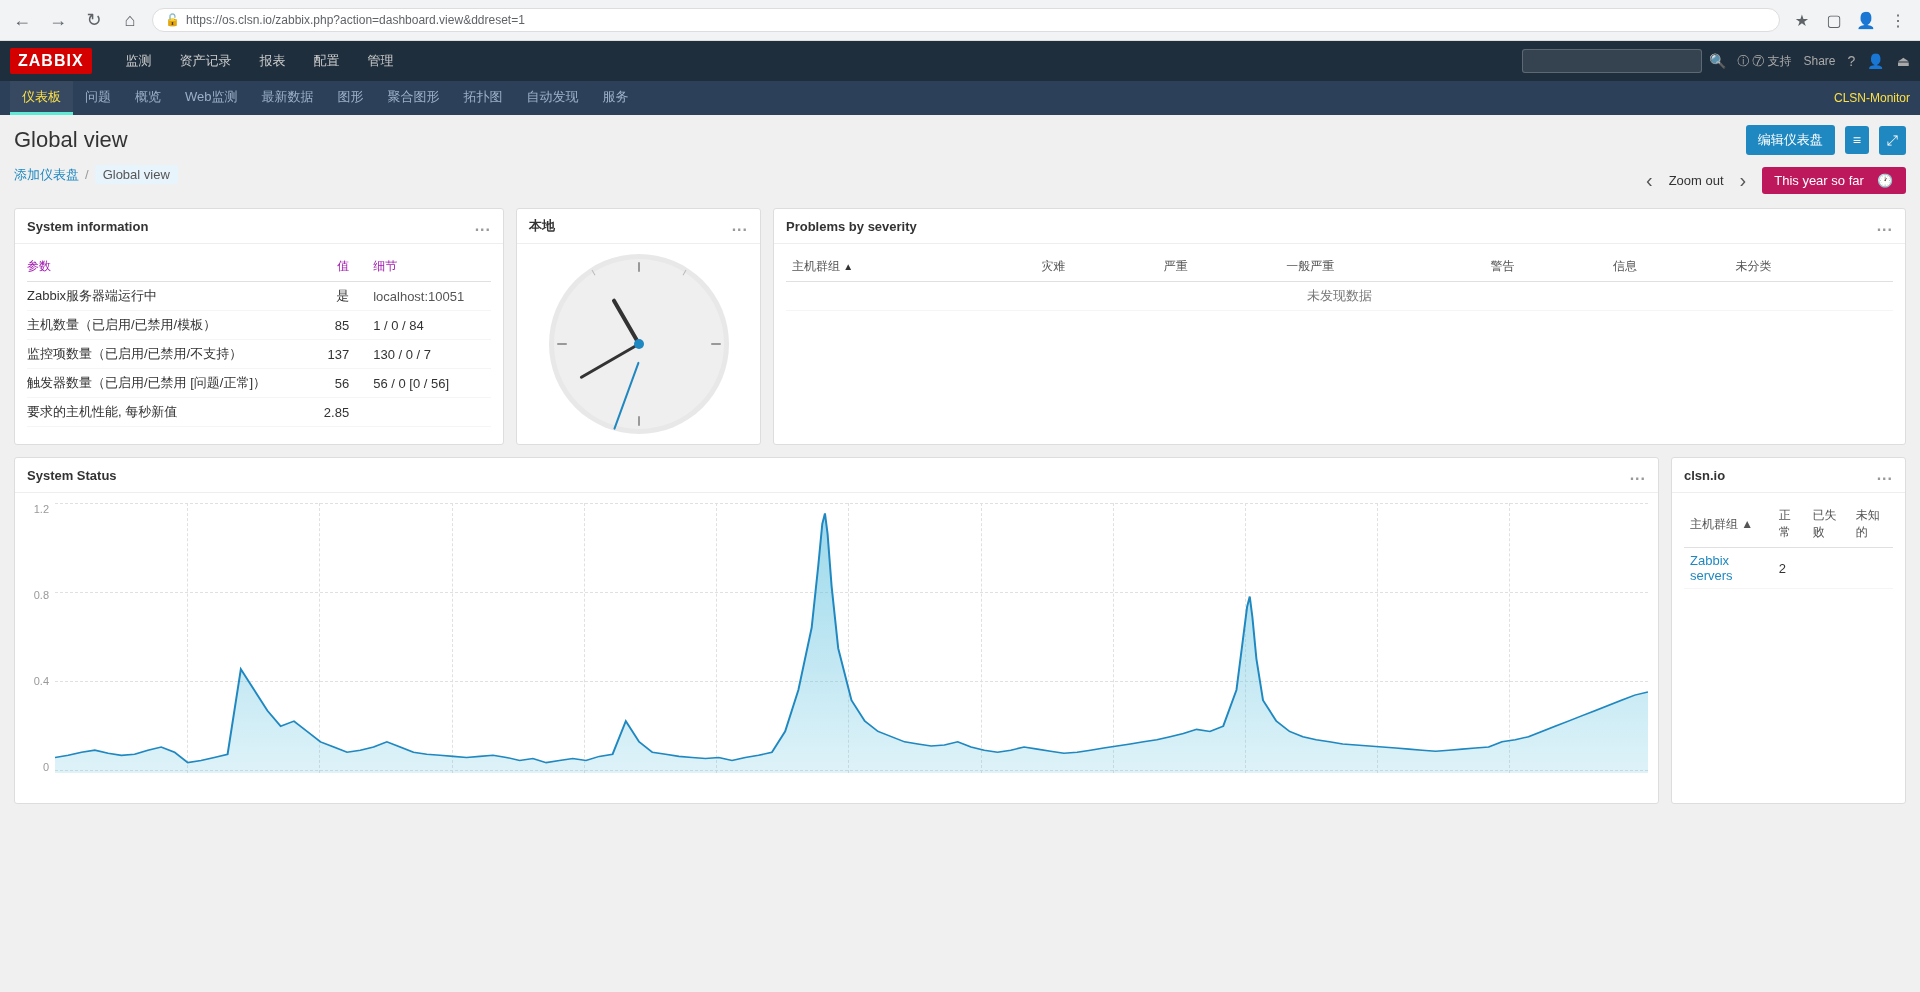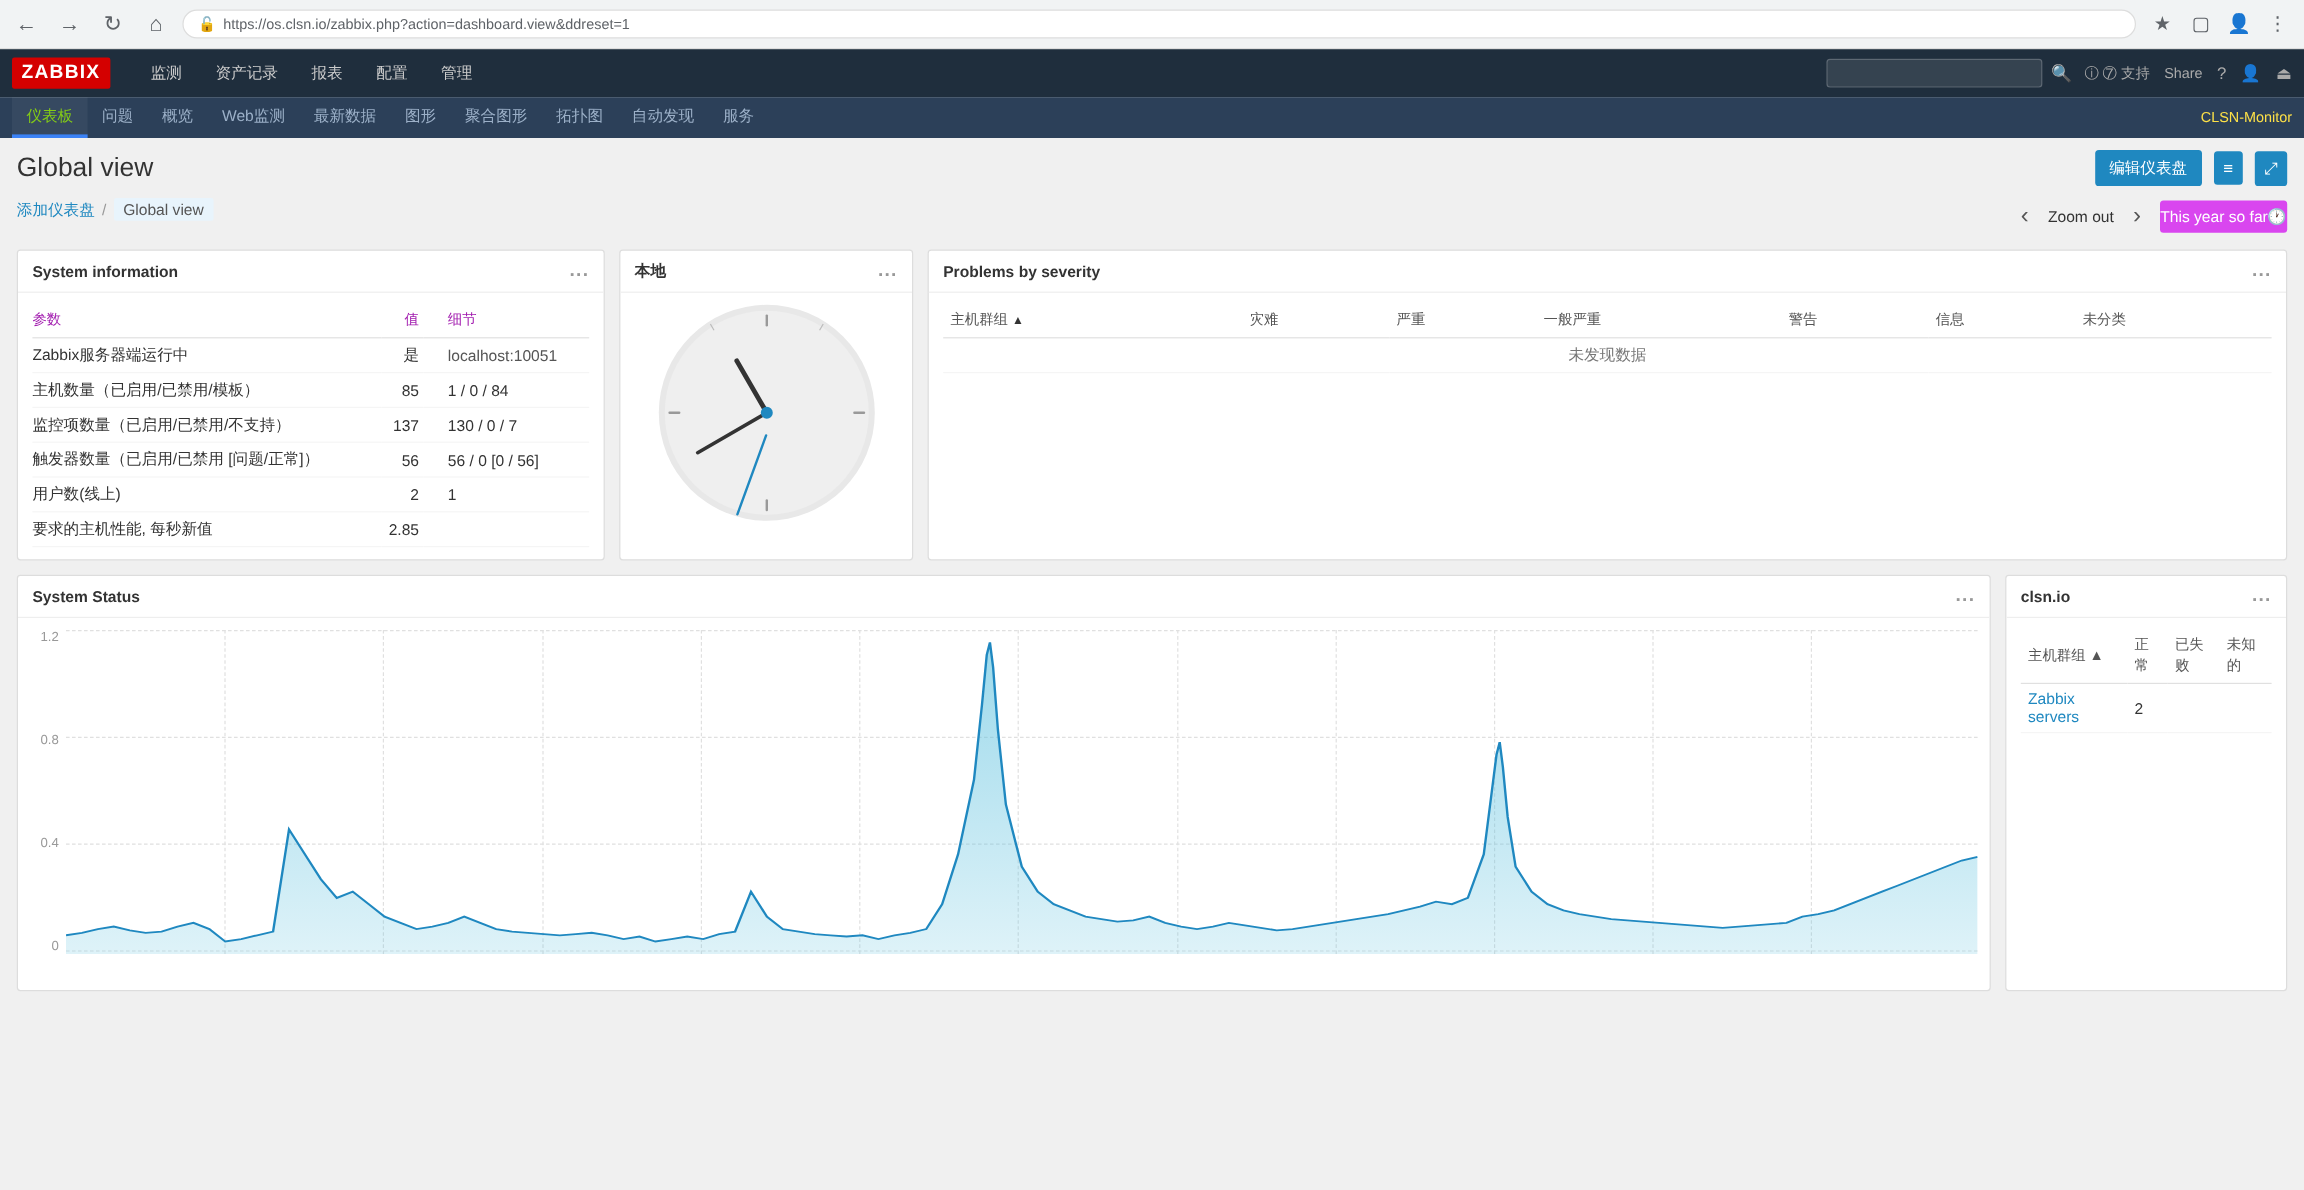--- a/index.html
+++ b/index.html
@@ -22,21 +22,21 @@
     .topnav-item { color: #ccc; padding: 12px 14px; height: 40px; display: flex; align-items: center; cursor: pointer; font-size: 13px; text-decoration: none; }
     .topnav-search { margin-left: auto; display: flex; align-items: center; gap: 8px; }
     .topnav-search input { background: rgba(255,255,255,0.1); border: 1px solid rgba(255,255,255,0.2); border-radius: 3px; color: white; padding: 4px 8px; font-size: 12px; width: 180px; }
     .topnav-btn { color: #aaa; font-size: 12px; cursor: pointer; background: none; border: none; display: flex; align-items: center; gap: 3px; }
     .topnav-right-icons { display: flex; align-items: center; gap: 12px; color: #aaa; font-size: 14px; }
     .topnav-right-icons span { cursor: pointer; }
 
     
     .zabbix-subnav { background: #2c4059; display: flex; align-items: center; padding: 0 10px; height: 34px; }
     .subnav-item { color: #9cb0c8; padding: 0 12px; height: 34px; display: flex; align-items: center; cursor: pointer; font-size: 13px; border-bottom: 3px solid transparent; }
-    .subnav-item.active { color: #84cc16; border-bottom: 3px solid #3b82f6; background: rgba(255,255,255,0.05); }
+    .subnav-item.active { color: #fde047; border-bottom: 3px solid #5eead4; background: rgba(255,255,255,0.05); }
     .subnav-right { margin-left: auto; color: #fde047; font-size: 12px; }
 
     
     .page-content { background: #f0f0f0; padding: 10px 14px; min-height: calc(992px - 40px - 34px - 30px); }
     .page-title { font-size: 22px; font-weight: 300; color: #333; flex: 1; }
     .btn-edit { background: #1f88c0; color: white; border: none; padding: 6px 12px; border-radius: 3px; cursor: pointer; font-size: 13px; }
     .btn-icon { background: #1f88c0; color: white; border: none; padding: 6px 8px; border-radius: 3px; cursor: pointer; font-size: 14px; }
 
     
     .breadcrumb { display: flex; align-items: center; gap: 6px; margin-bottom: 12px; font-size: 13px; color: #555; }
@@ -87,21 +87,21 @@
     .chart-x-labels { position: absolute; bottom: 4px; left: 40px; right: 10px; display: flex; justify-content: space-between; font-size: 11px; color: #999; }
 
     
     .clsn-widget { width: 235px; }
     .clsn-table { width: 100%; border-collapse: collapse; }
     .clsn-table th { text-align: left; color: #555; font-size: 12px; font-weight: normal; padding: 4px 6px 6px; border-bottom: 1px solid #e0e0e0; }
     .clsn-table td { padding: 5px 6px; border-bottom: 1px solid #f5f5f5; font-size: 13px; }
     .clsn-link { color: #1f88c0; text-decoration: none; cursor: pointer; }
     .zoom-btn { background: none; border: 1px solid #ccc; border-radius: 3px; padding: 4px 8px; cursor: pointer; color: #555; font-size: 16px; }
     .zoom-label { font-size: 13px; color: #333; }
-    .btn-thisyear { background: #d946ef; color: white; border: none; padding: 6px 0; border-radius: 3px; cursor: pointer; font-size: 13px; display: flex; align-items: center; gap: 0; }
+    .btn-thisyear { background: #be185d; color: white; border: none; padding: 6px 12px; border-radius: 3px; cursor: pointer; font-size: 13px; display: flex; align-items: center; gap: 14px; }
 
     .page-header-row { display: flex; align-items: center; margin-bottom: 10px; }
     .page-header-left { flex: 1; }
     .page-header-right { display: flex; align-items: center; gap: 10px; }
 
     
     ::-webkit-scrollbar { width: 8px; }
     ::-webkit-scrollbar-track { background: #f1f1f1; }
     ::-webkit-scrollbar-thumb { background: #ccc; border-radius: 4px; }
   </style>
@@ -227,25 +227,20 @@
             </tr>
             <tr>
               <td>监控项数量（已启用/已禁用/不支持）</td>
               <td class="val">137</td>
               <td class="text-orange" style="padding-left:20px;">130 / 0 / 7</td>
             </tr>
             <tr>
               <td>触发器数量（已启用/已禁用 [问题/正常]）</td>
               <td class="val">56</td>
               <td class="text-blue" style="padding-left:20px;">56 / 0 [0 / 56]</td>
-            </tr>
-            <tr>
-              <td>用户数(线上)</td>
-              <td class="val">2</td>
-              <td class="text-green" style="padding-left:20px;">1</td>
             </tr>
             <tr>
               <td>要求的主机性能, 每秒新值</td>
               <td class="val">2.85</td>
               <td style="padding-left:20px;"></td>
             </tr>
           </tbody>
         </table>
       </div>
     </div>

